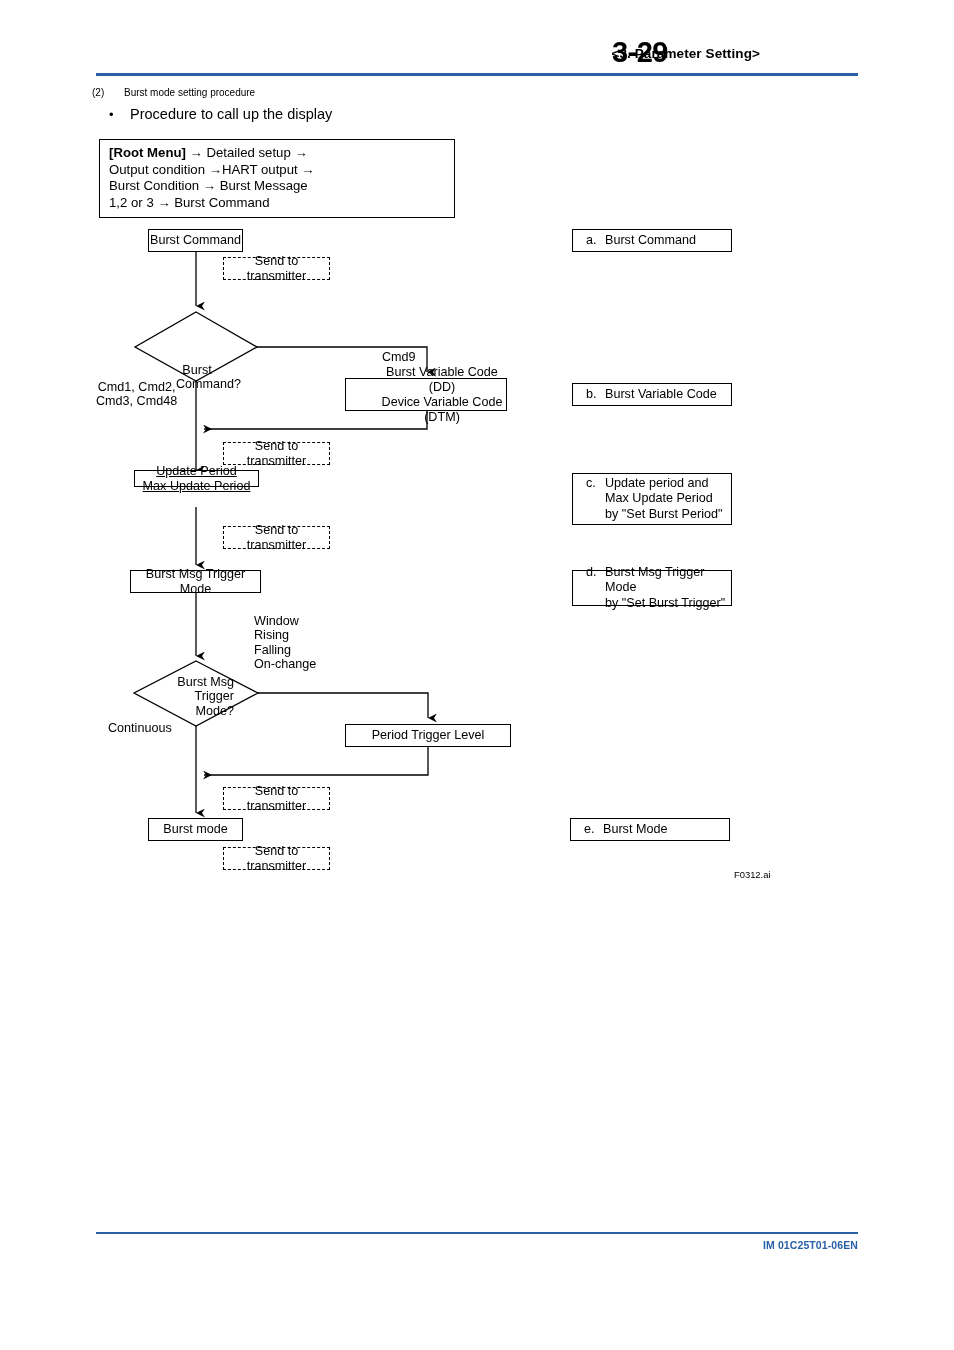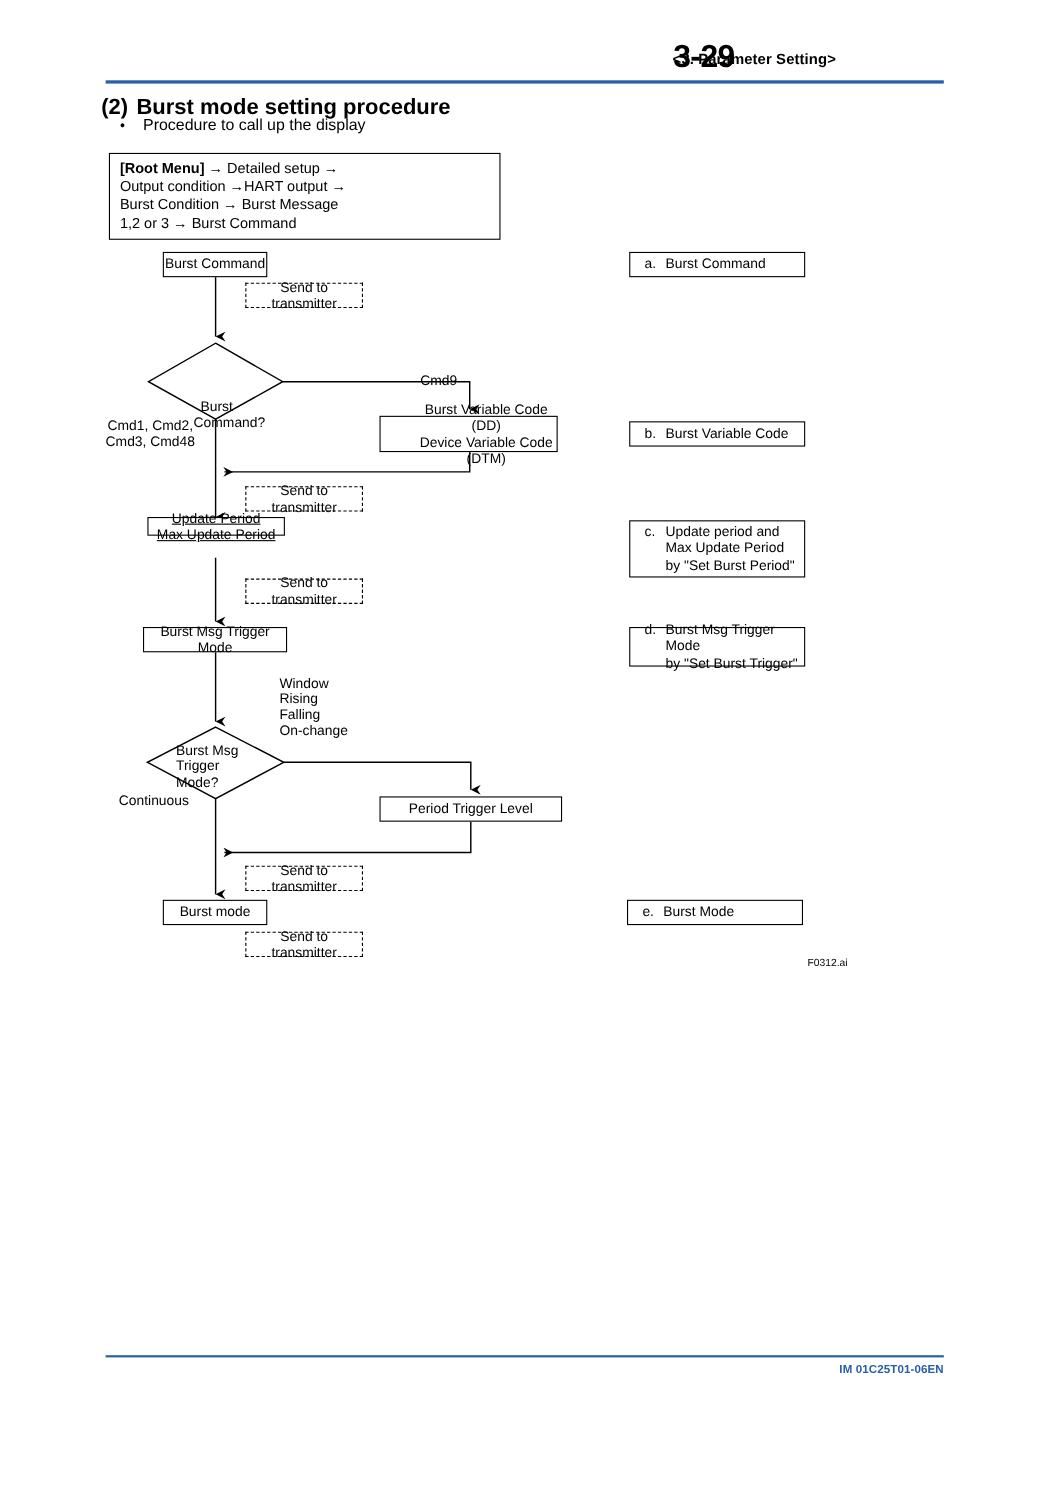--- a/index.html
+++ b/index.html
@@ -42,22 +42,22 @@
     position: absolute;
     left: 96px; top: 73px;
     width: 762px; height: 2.6px;
     background: #2860a8;
   }
 
   
   #section-title {
     position: absolute;
     left: 92px; top: 87px;
-    font-size: 20px;
-    font-weight: bold;
+    font-size: 10px;
+    font-weight: normal;
   }
   #section-title .num { display: inline-block; width: 32px; }
   #bullet-line {
     position: absolute;
     left: 109px; top: 106px;
     font-size: 14.5px;
   }
   #bullet-line .bullet {
     display: inline-block;
     width: 21px;
@@ -220,21 +220,21 @@
     <polygon points="196,661 258,693 196,726 134,693" fill="#fff" stroke="#000" stroke-width="1.3"></polygon>
   </svg>
 
   <div class="node" style="left:148px; top:229px; width:95px; height:23px;">Burst Command</div>
 
   <div class="label-note" style="left:176px; top:339px; width:42px; text-align:center;margin-top:24px;"><span style="white-space:pre-line;">Burst
 Command?</span></div>
 
   <div class="node dashed" style="left:223px; top:257px; width:107px; height:23px;">Send to transmitter</div>
 
-  <div class="label-note" style="left:382px; top:339px;">Cmd9</div>
+  <div class="label-note" style="left:382px; top:350px;">Cmd9</div>
 
   <div class="label-note" style="left:96px; top:380px;text-align:center;">Cmd1, Cmd2,
 Cmd3, Cmd48</div>
 
   <div class="node" style="left:345px; top:378px; width:162px; height:33px;padding-left:32px;">
       <span style="white-space:pre-line;">Burst Variable Code (DD)
 Device Variable Code (DTM)</span>
     </div>
 
   <div class="node dashed" style="left:223px; top:442px; width:107px; height:23px;">Send to transmitter</div>
@@ -246,21 +246,21 @@
 
   <div class="node dashed" style="left:223px; top:526px; width:107px; height:23px;">Send to transmitter</div>
 
   <div class="node" style="left:130px; top:570px; width:131px; height:23px;">Burst Msg Trigger Mode</div>
 
   <div class="label-note" style="left:254px; top:614px;">Window
 Rising
 Falling
 On-change</div>
 
-  <div class="label-note" style="left:160px; top:675px; width:74px; text-align:left;"><span style="white-space:pre-line;">Burst Msg
+  <div class="label-note" style="left:160px; top:675px; width:74px; text-align:right;"><span style="white-space:pre-line;">Burst Msg
 Trigger Mode?</span></div>
 
   <div class="label-note" style="left:108px; top:721px;">Continuous</div>
 
   <div class="node" style="left:345px; top:724px; width:166px; height:23px;">Period Trigger Level</div>
 
   <div class="node dashed" style="left:223px; top:787px; width:107px; height:23px;">Send to transmitter</div>
 
   <div class="node" style="left:148px; top:818px; width:95px; height:23px;">Burst mode</div>
 

